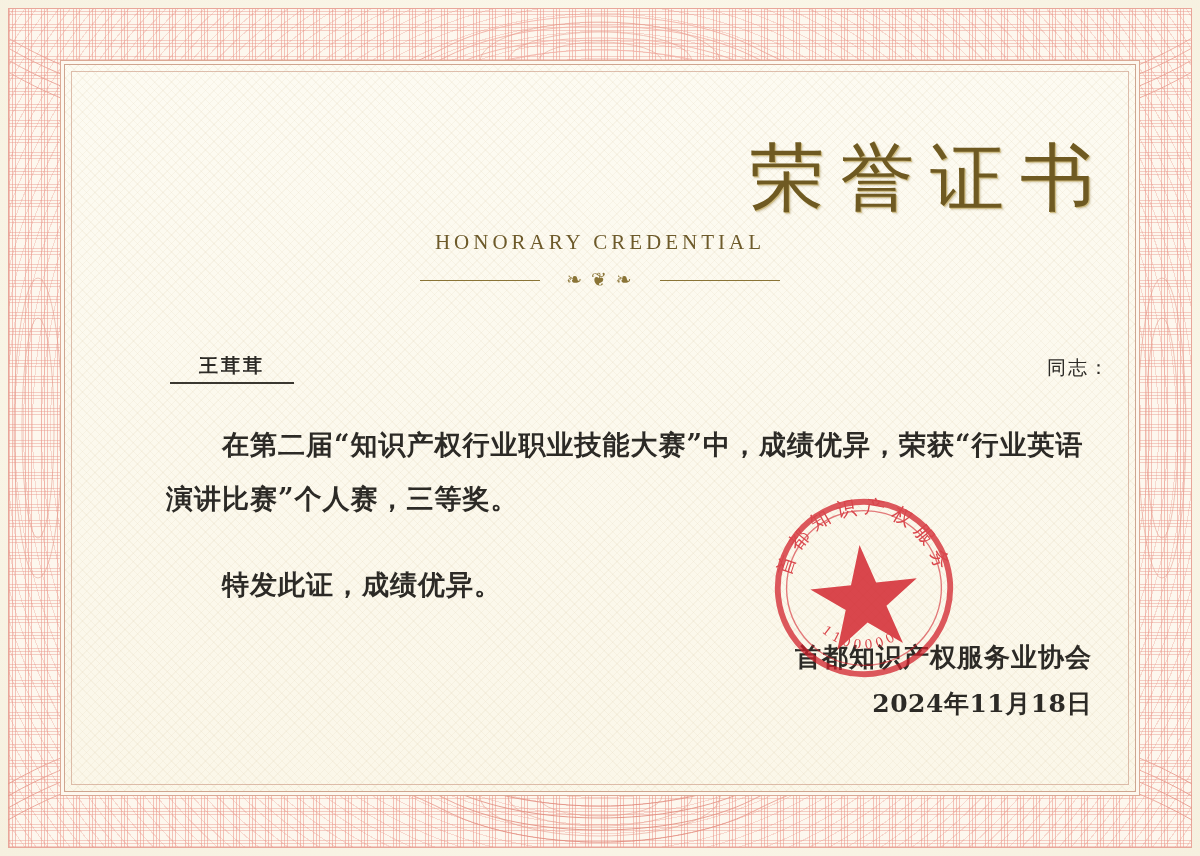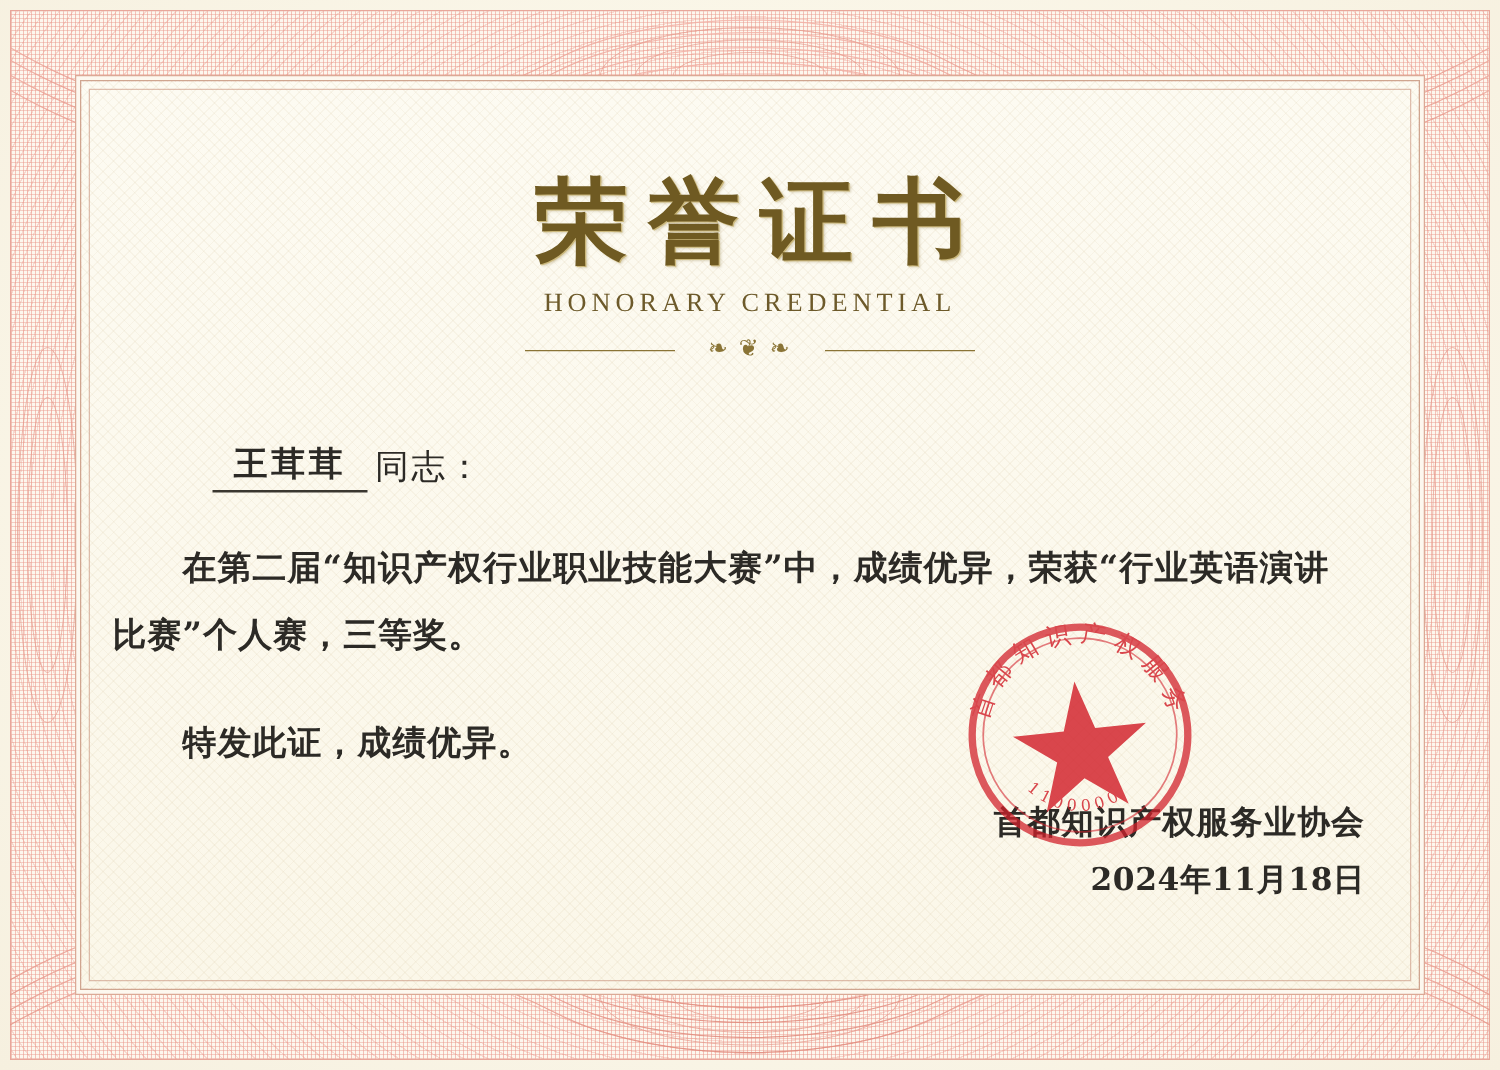--- a/index.html
+++ b/index.html
@@ -89,25 +89,26 @@
 
   .title-block {
     text-align: center;
     margin-top: 60px;
   }
 
   .title-cn {
     font-family: "DejaVu Serif", serif;
     font-size: 74px;
     letter-spacing: 16px;
-    font-weight: 700;
+    font-weight: 400;
     color: #6f5a22;
     text-shadow: 1px 1px 0 #cbb87c, 2px 2px 2px rgba(120,96,30,0.25);
     line-height: 1.08;
     padding-left: 16px;
+    text-align: right;
   }
 
   .title-en {
     margin-top: 12px;
     font-family: "Liberation Serif", serif;
     font-size: 21px;
     letter-spacing: 4px;
     color: #6d5a2a;
     font-weight: 400;
   }
@@ -139,43 +140,45 @@
   }
 
   
   .body-block {
     margin-top: 62px;
     font-family: "DejaVu Serif", serif;
     color: #2c2a26;
   }
 
   .recipient-line {
-    font-size: 27px;
+    font-size: 19px;
     margin-left: 80px;
     display: flex;
     align-items: flex-end;
+    justify-content: space-between;
   }
   .recipient-name {
     min-width: 112px;
     text-align: center;
     border-bottom: 2px solid #3a3730;
     padding: 0 6px 3px;
     letter-spacing: 3px;
     font-weight: 600;
   }
   .recipient-suffix {
     padding-left: 6px;
     padding-bottom: 3px;
     letter-spacing: 2px;
   }
 
   .para {
     font-size: 27px;
     line-height: 54px;
     letter-spacing: 1px;
+    margin-left: 76px;
     margin-right: 20px;
     font-weight: 600;
   }
   .para.indent { text-indent: 56px; }
   .para.p1 { margin-top: 34px; }
   .para.p2 { margin-top: 32px; }
 
   
   .sign-block {
     position: absolute;

